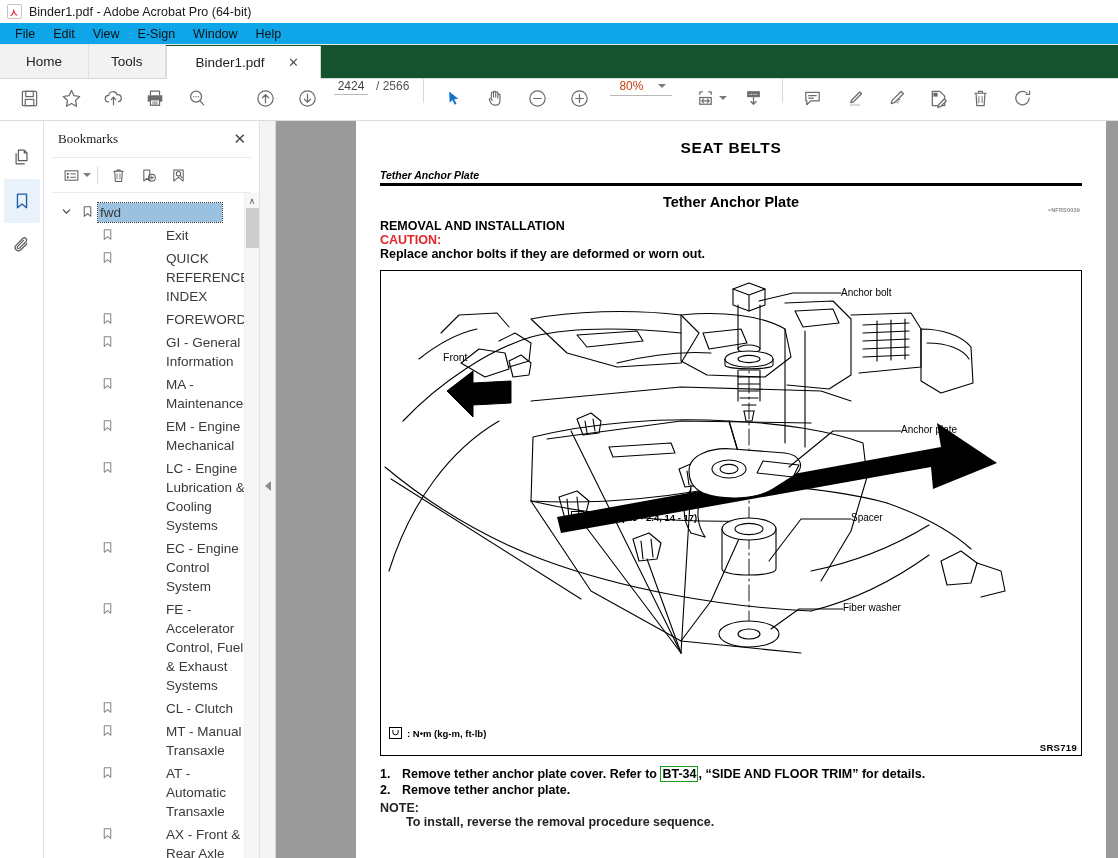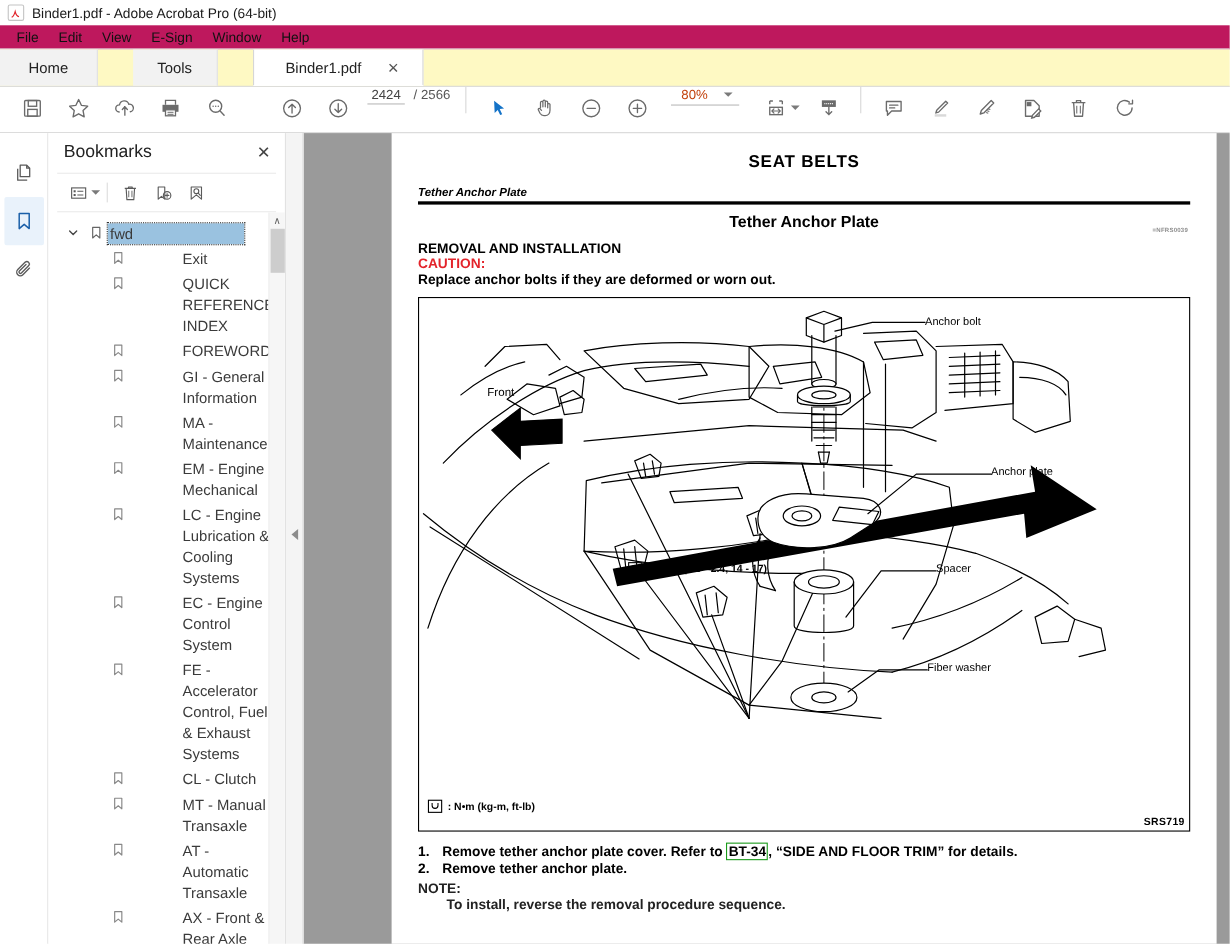--- a/index.html
+++ b/index.html
@@ -20,31 +20,31 @@
     width: 15px; height: 15px; margin-right: 7px; position: relative;
     border: 1px solid #c4c4c4; border-radius: 2px; background: #fff;
     display: flex; align-items: center; justify-content: center;
   }
   .acro-logo svg { display:block; }
   .titlebar-text { font-size: 12.5px; color: #1a1a1a; }
 
   
   .menubar {
     height: 22px; display: flex; align-items: center;
-    padding-left: 6px; background: #be185d;
+    padding-left: 6px; background: #0ea5e9;
     border-bottom: 1px solid #e8e8e8;
   }
   .menu-item {
     padding: 2px 9px; font-size: 12.5px; color: #111; cursor: default;
   }
 
   
   .tabstrip {
-    height: 34px; display: flex; 
-    background: #fef9c3; border-bottom: 1px solid #d6d6d6; gap: 32px;
+    height: 34px; display: flex; align-items: flex-end;
+    background: #14532d; border-bottom: 1px solid #d6d6d6;
   }
   .tab {
     height: 33px; display: flex; align-items: center;
     padding: 0 22px; font-size: 13.5px; color: #222;
     background: #f2f2f2; cursor: default;
     border-right: 1px solid #e0e0e0;
   }
   .tab.home { padding: 0 26px; }
   .tab.active {
     background: #ffffff; border-right: 1px solid #d6d6d6;
@@ -107,21 +107,21 @@
 
   
   .bmpanel {
     width: 216px; background: #ffffff; border-right: 1px solid #e2e2e2;
     display: flex; flex-direction: column;
   }
   .bm-head {
     height: 36px; display: flex; align-items: center;
     padding: 0 10px 0 14px; justify-content: space-between;
   }
-  .bm-title { font-size: 16px; color: #222; }
+  .bm-title { font-size: 13px; color: #222; font-family: Liberation Serif, serif; }
   .bm-close { font-size: 15px; color: #444; cursor: pointer; padding: 0 3px; }
   .bm-toolbar {
     height: 36px; display: flex; align-items: center; padding: 0 10px;
     border-top: 1px solid #eaeaea; border-bottom: 1px solid #eaeaea;
     margin: 0 8px;
   }
   .bm-tb-btn {
     width: 30px; height: 28px; display: flex; align-items: center;
     justify-content: center; cursor: pointer;
   }

